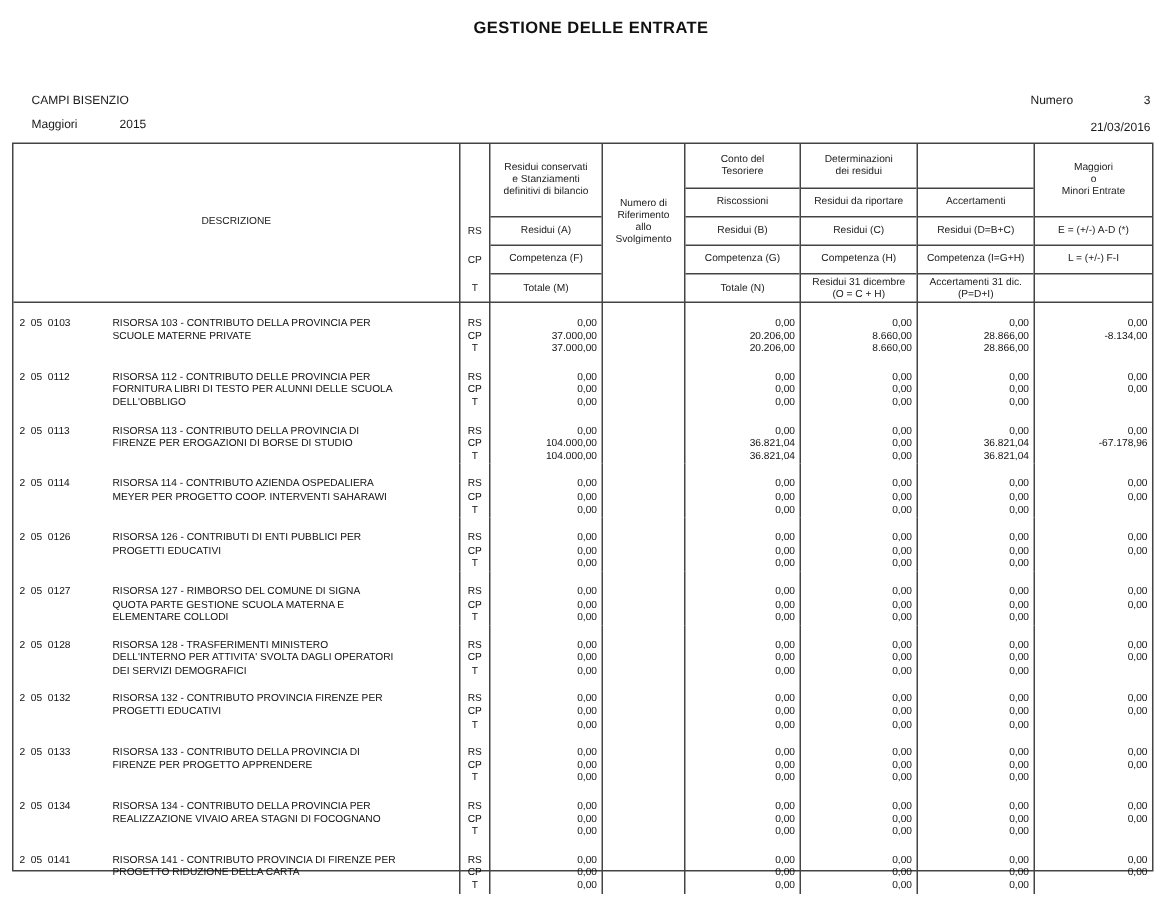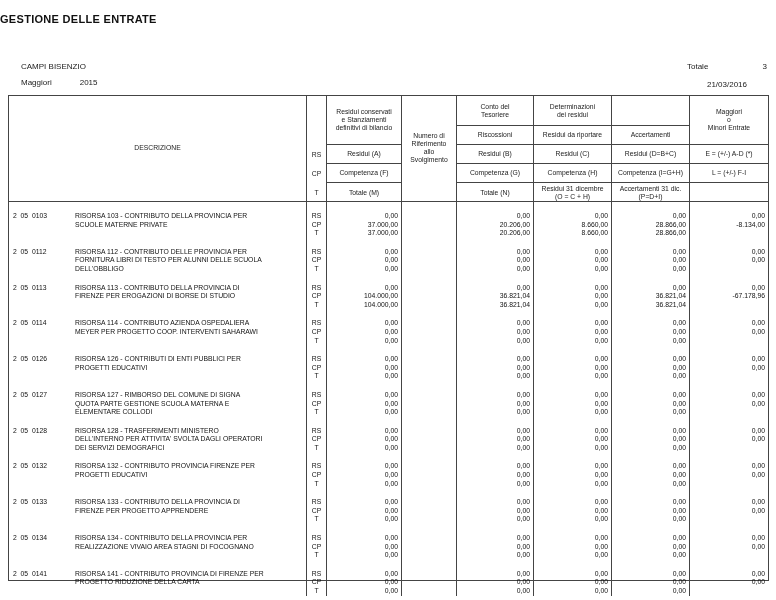--- a/index.html
+++ b/index.html
@@ -6,29 +6,29 @@
   html, body { background: #ffffff; }
   body {
     width: 776px; height: 600px;
     position: relative;
     font-family: "Liberation Sans", "DejaVu Sans", sans-serif;
     color: #1a1a1a;
     overflow: hidden;
   }
   .page-title {
     position: absolute; top: 13px; left: 0; width: 740px;
-    text-align: left; font-size: 11px; font-weight: bold;
-    letter-spacing: 0.3px; color: #111;
+    text-align: center; font-size: 11px; font-weight: bold;
+    letter-spacing: 0.3px; color: #111; padding-left: 48px;
   }
   .meta-left { position: absolute; left: 21px; top: 62px; font-size: 8px; }
   .meta-left .line2 { margin-top: 7px; }
   .meta-left .esercizio-value { margin-left: 28px; }
   .meta-right { position: absolute; right: 9px; top: 62px; font-size: 8px; width: 80px; }
   .meta-right .pagina-row { display: flex; justify-content: space-between; }
-  .meta-right .date-row { margin-top: 9px; text-align: center; }
+  .meta-right .date-row { margin-top: 9px; text-align: right; }
 
   .table {
     position: absolute; left: 8px; top: 95px; width: 761px;
     border: 1px solid #444;
     background: #fff;
   }
   .grid8 {
     display: grid;
     grid-template-columns: 297px 20px 75px 55px 77px 78px 78px 1fr;
   }
@@ -66,21 +66,21 @@
 
 <div class="meta-left">
   <div>CAMPI BISENZIO</div>
   <div class="line2">
     <span>Maggiori</span><span class="esercizio-value">2015</span>
   </div>
 </div>
 
 <div class="meta-right">
   <div class="pagina-row">
-    <span>Totale</span>
+    <span>Numero</span>
     <span>3</span>
   </div>
   <div class="date-row">21/03/2016</div>
 </div>
 
 <div class="table">
   <div class="thead grid8">
     <div>
       <div class="hcell h-full h-desc">DESCRIZIONE</div>
     </div>

